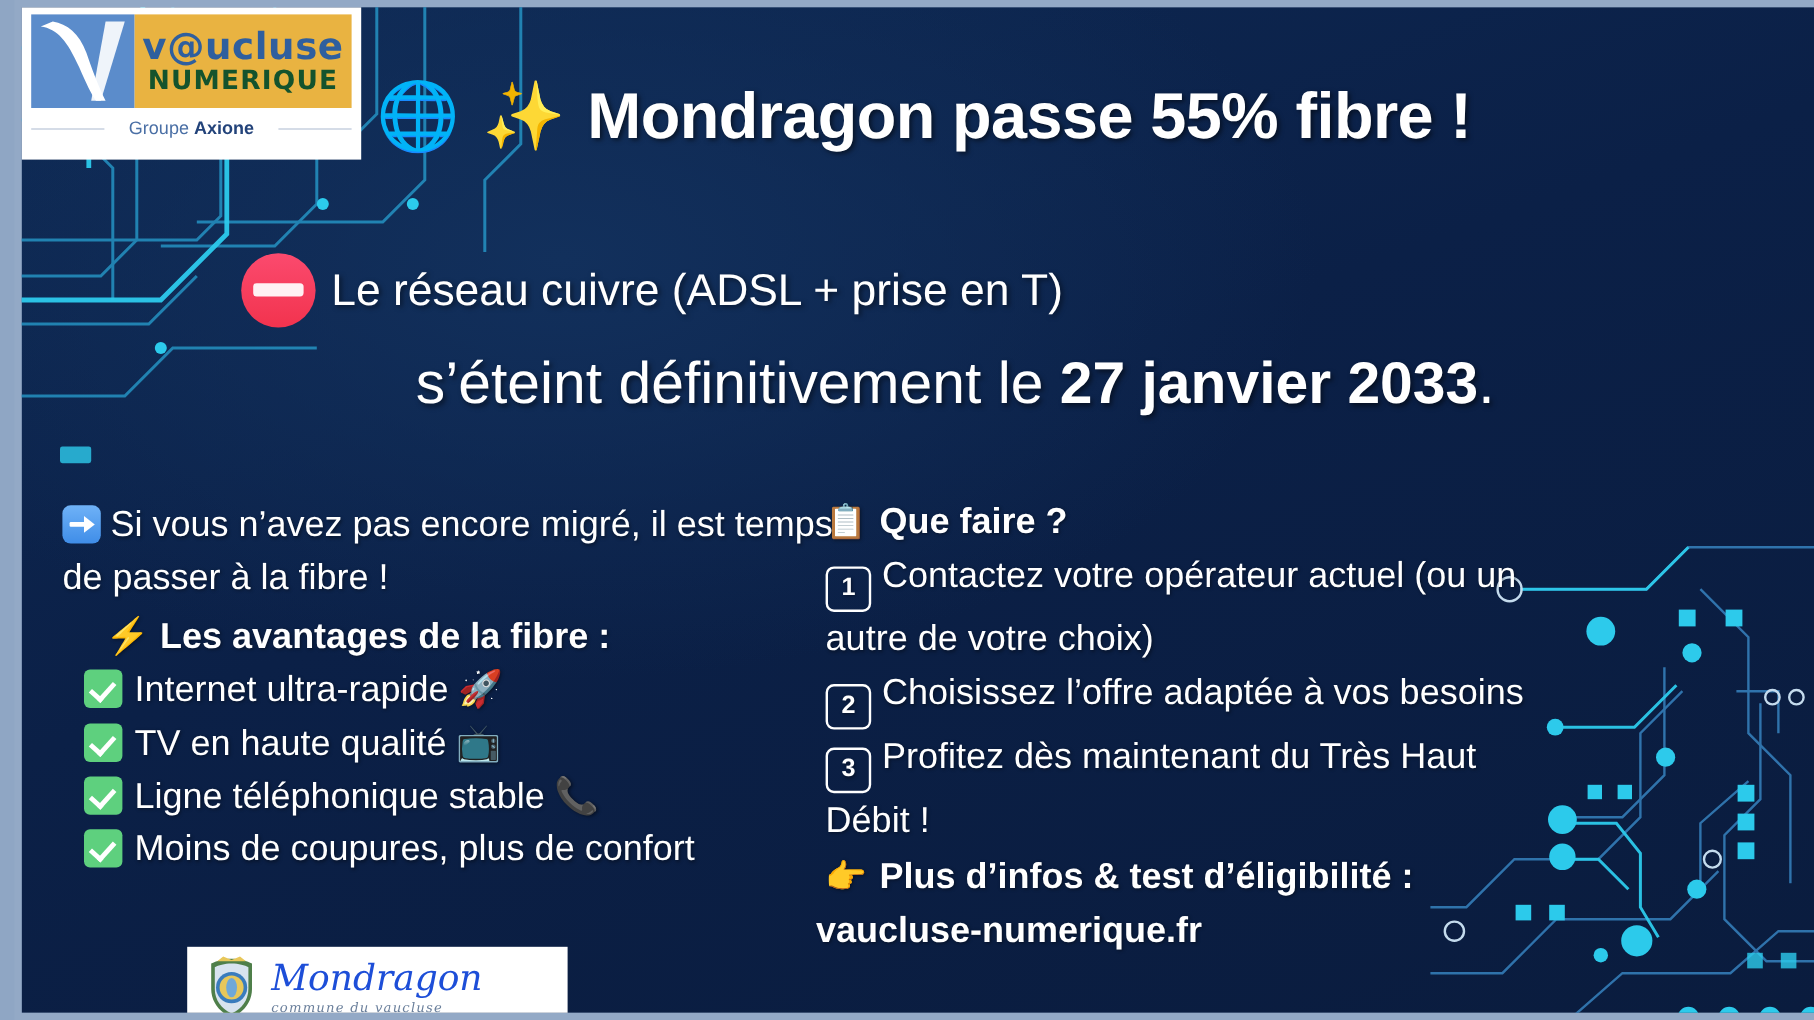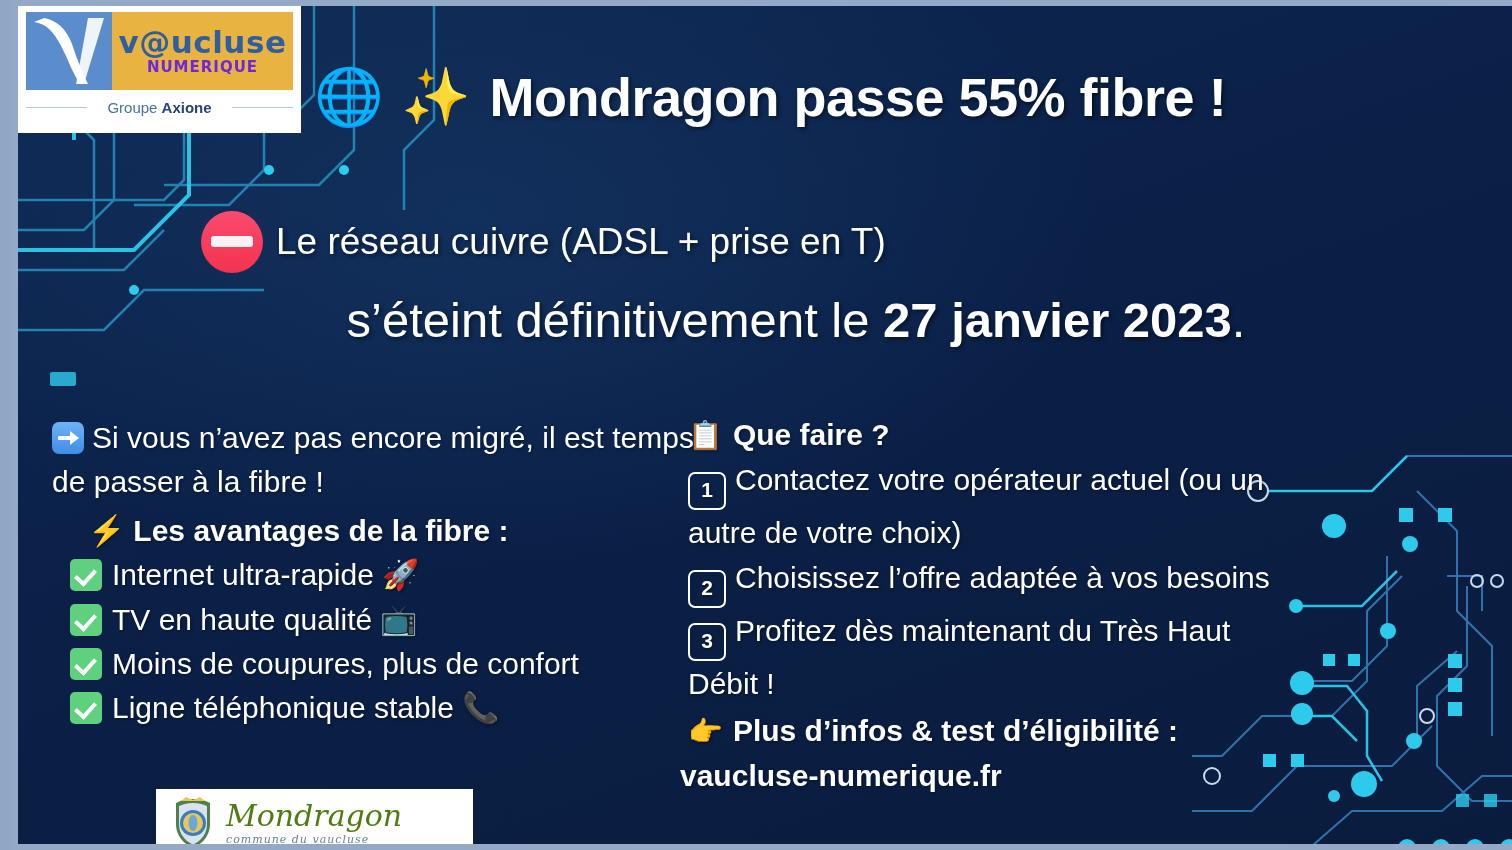--- a/index.html
+++ b/index.html
@@ -31,35 +31,35 @@
   .vl-top{display:flex;height:78px;}
   .vl-v{width:86px;background:#5b8ccb;position:relative;flex:none;}
   .vl-v svg{position:absolute;left:0;top:0;}
   .vl-words{
     flex:1;background:#e9b341;display:flex;flex-direction:column;
     align-items:center;justify-content:center;line-height:1;
   }
   .vl-w1{font-size:31px;font-weight:700;color:#2f5f9e;letter-spacing:.5px;
          font-family:"DejaVu Sans",sans-serif;}
   .vl-w1 .at{color:#2f5f9e;}
-  .vl-w2{font-size:15px;font-weight:700;color:#6d28d9;letter-spacing:1px;margin-top:2px;
+  .vl-w2{font-size:22px;font-weight:700;color:#14532d;letter-spacing:1px;margin-top:2px;
          font-family:"DejaVu Sans",sans-serif;}
   .vl-bot{display:flex;align-items:center;justify-content:center;gap:20px;height:34px;}
   .vl-rule{flex:1;height:1px;background:#b9c5d8;}
   .vl-grp{font-size:15px;color:#4a6fa5;white-space:nowrap;}
   .vl-grp b{color:#23437a;}
 
   #mondragon-logo{
     position:absolute;left:138px;top:783px;width:317px;height:67px;
     background:#ffffff;display:flex;align-items:center;gap:10px;
     padding-left:14px;box-sizing:border-box;overflow:hidden;
   }
   .md-crest{width:46px;height:54px;flex:none;}
   .md-text{display:flex;flex-direction:column;line-height:1;}
-  .md-name{font-family:"DejaVu Serif",serif;font-style:italic;font-size:30px;color:#4d7c0f;}
+  .md-name{font-family:"DejaVu Serif",serif;font-style:italic;font-size:30px;color:#1d4ed8;}
   .md-sub{font-family:"DejaVu Serif",serif;font-style:italic;font-size:11px;color:#6a7f9b;
           letter-spacing:1px;margin-top:3px;}
 
   
   #headline{
     position:absolute;left:296px;top:60px;display:flex;align-items:center;gap:18px;
   }
   #headline .emj{font-size:56px;line-height:1;}
   #headline-text{
     font-size:54px;font-weight:800;color:#ffffff;white-space:nowrap;
@@ -236,41 +236,41 @@
           <linearGradient id="ne" x1="0" y1="0" x2="0" y2="1">
             <stop offset="0%" stop-color="#fb4a6e"></stop>
             <stop offset="100%" stop-color="#f2334e"></stop>
           </linearGradient>
         </defs>
         <circle cx="36" cy="36" r="31" fill="url(#ne)"></circle>
         <rect x="15" y="30" width="42" height="11" rx="3" fill="#ffffff" opacity=".93"></rect>
       </svg>
       <span>Le réseau cuivre (ADSL + prise en T)</span>
     </div>
-    <div class="line2"><span>s’éteint définitivement le </span><b>27 janvier 2023</b><span>.</span></div>
+    <div class="line2"><span>s’éteint définitivement le </span><b>27 janvier 2033</b><span>.</span></div>
   </div>
 
   <div id="col-left">
     <div class="row">
       <span class="sq-arrow"></span><span>Si vous n’avez pas encore migré, il est temps de  passer à la fibre !</span>
     </div>
     <div class="row" style="margin-left:36px;margin-top:4px;">
       <span class="bolt">⚡</span><span class="bold">Les avantages de la fibre :</span>
     </div>
     <div class="row" style="margin-left:18px;">
       <span class="check"></span><span>Internet ultra-rapide </span><span>🚀</span>
     </div>
     <div class="row" style="margin-left:18px;">
       <span class="check"></span><span>TV en haute qualité </span><span>📺</span>
     </div>
     <div class="row" style="margin-left:18px;">
+      <span class="check"></span><span>Ligne téléphonique stable </span><span>📞</span>
+    </div>
+    <div class="row" style="margin-left:18px;">
       <span class="check"></span><span>Moins de coupures, plus de confort</span>
-    </div>
-    <div class="row" style="margin-left:18px;">
-      <span class="check"></span><span>Ligne téléphonique stable </span><span>📞</span>
     </div>
   </div>
 
   <div id="col-right">
     <div class="row" style="margin-left:8px;">
       <span style="font-size:28px;margin-right:10px;">📋</span><span class="bold">Que faire ?</span>
     </div>
     <div class="row" style="margin-left:8px;">
       <span class="numbox">1</span><span>Contactez votre opérateur actuel (ou un autre de votre choix)</span>
     </div>

